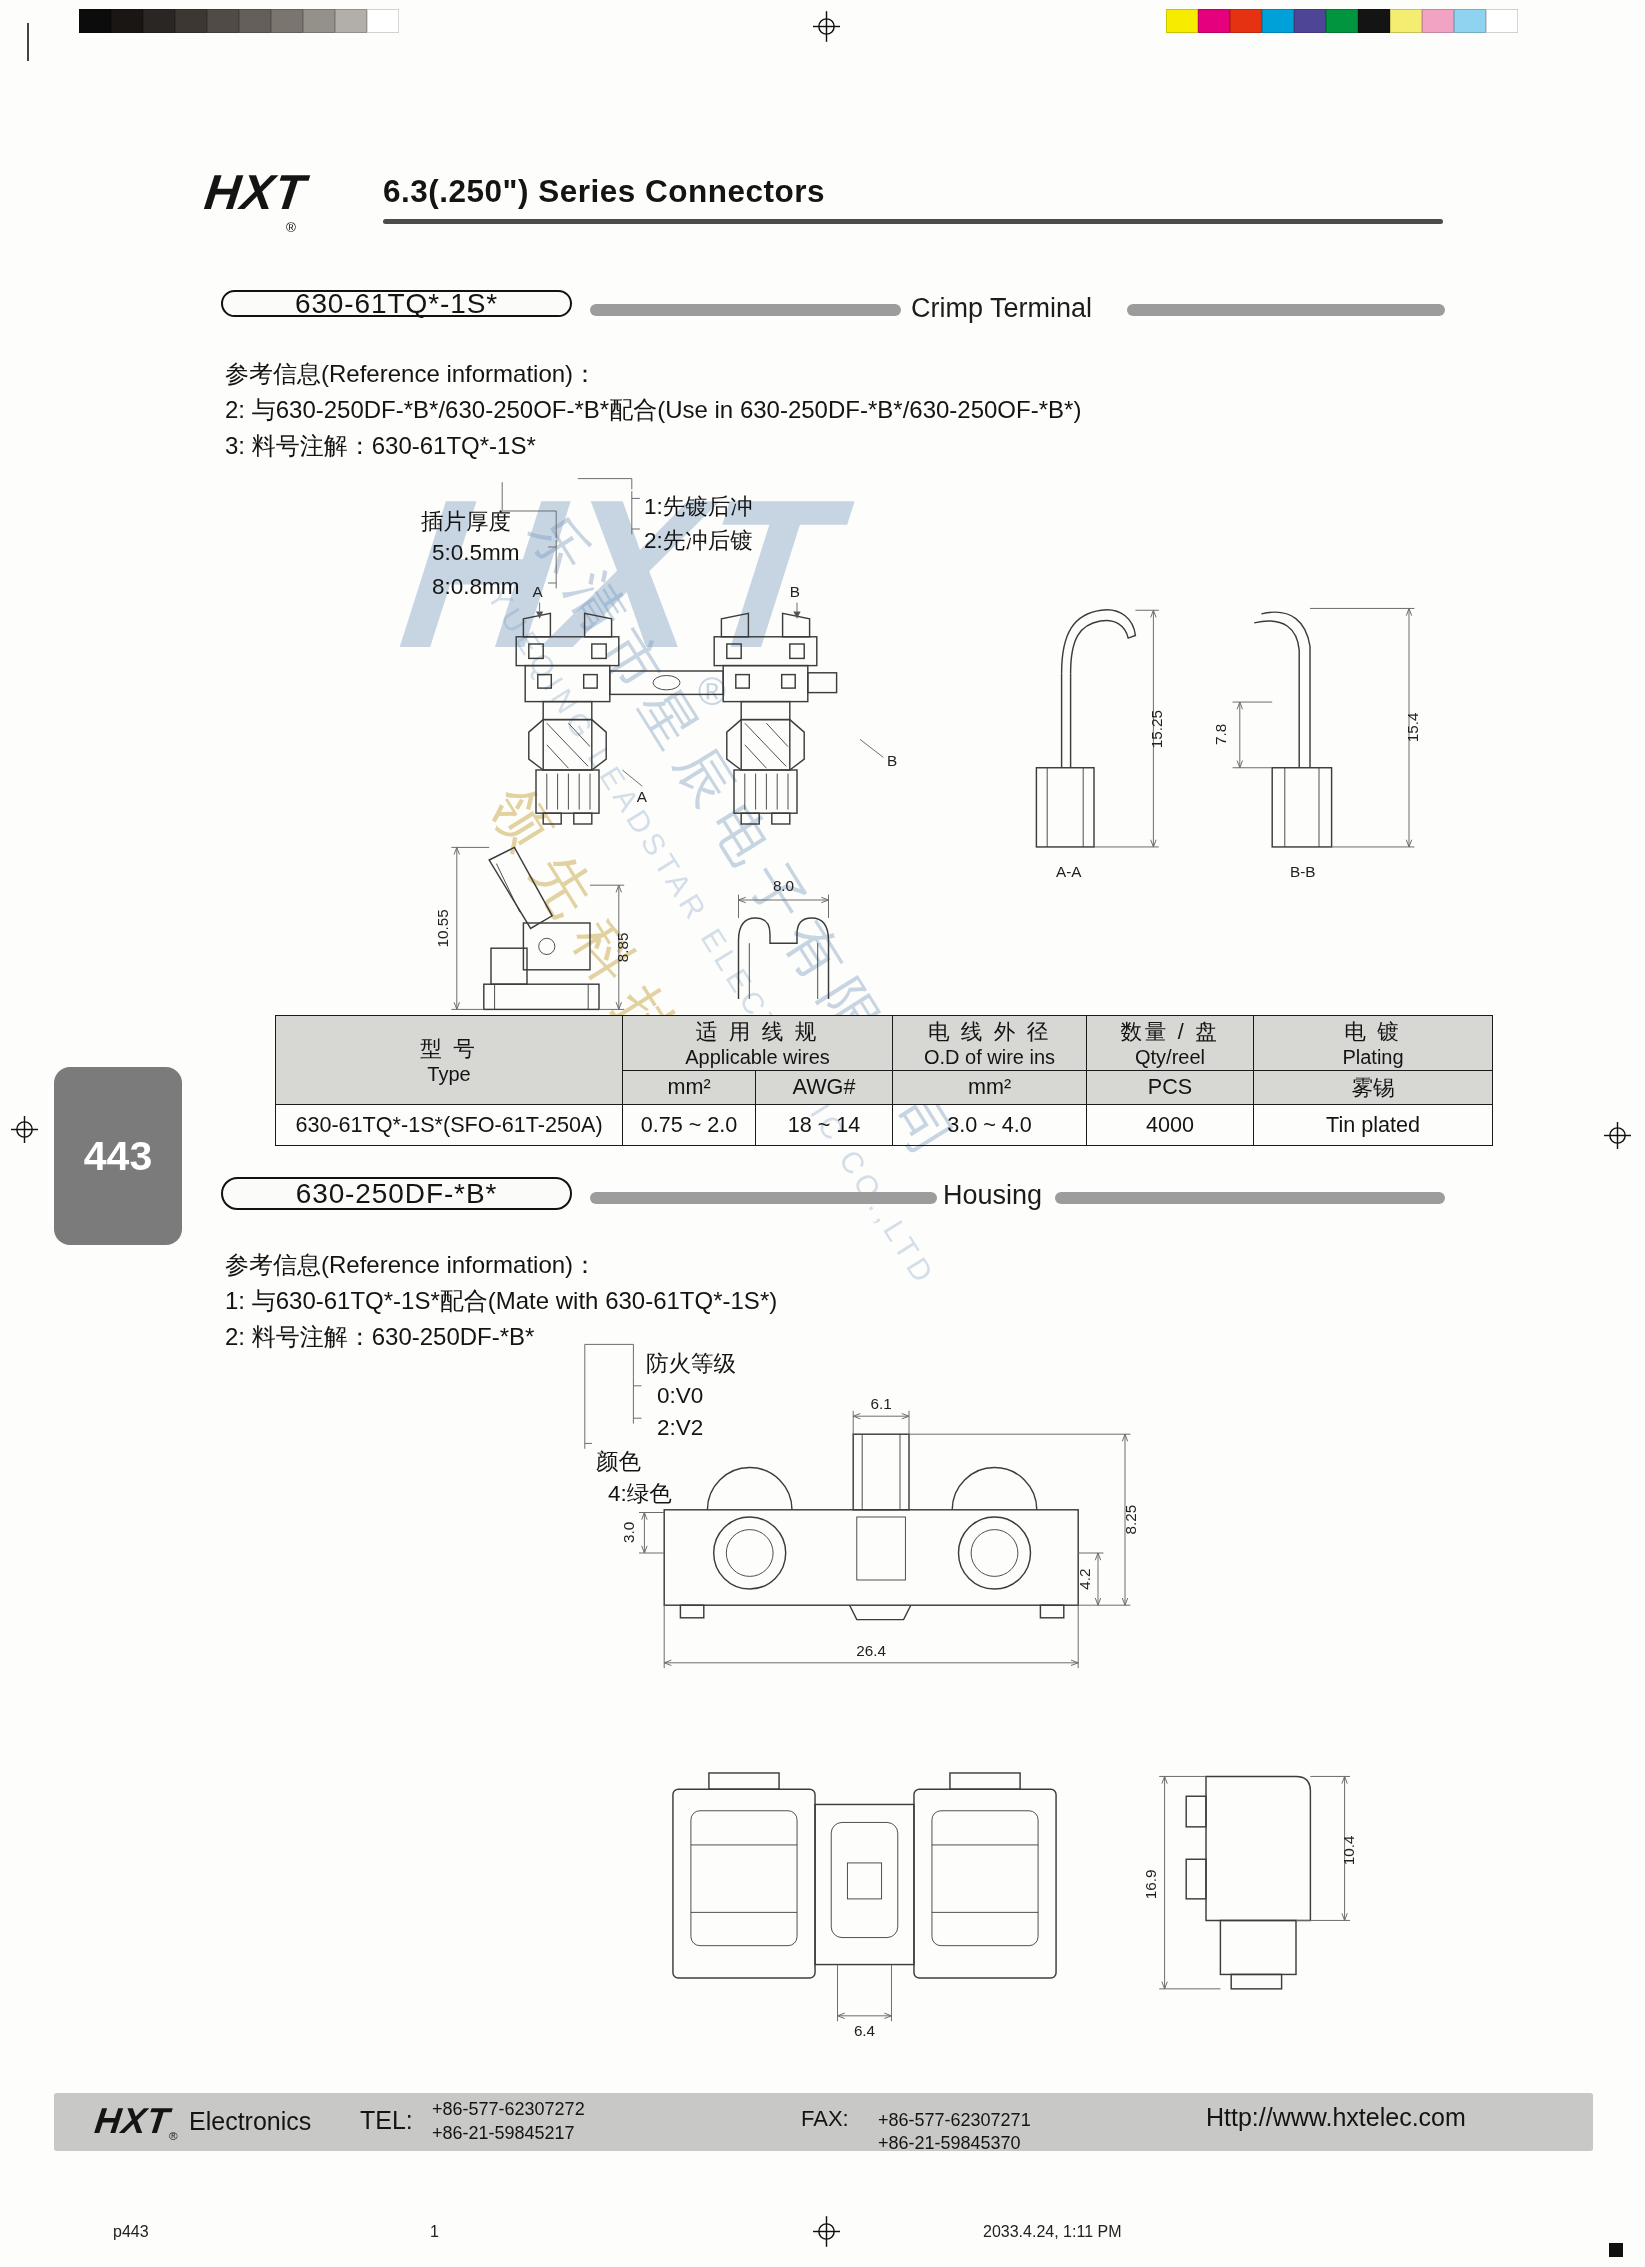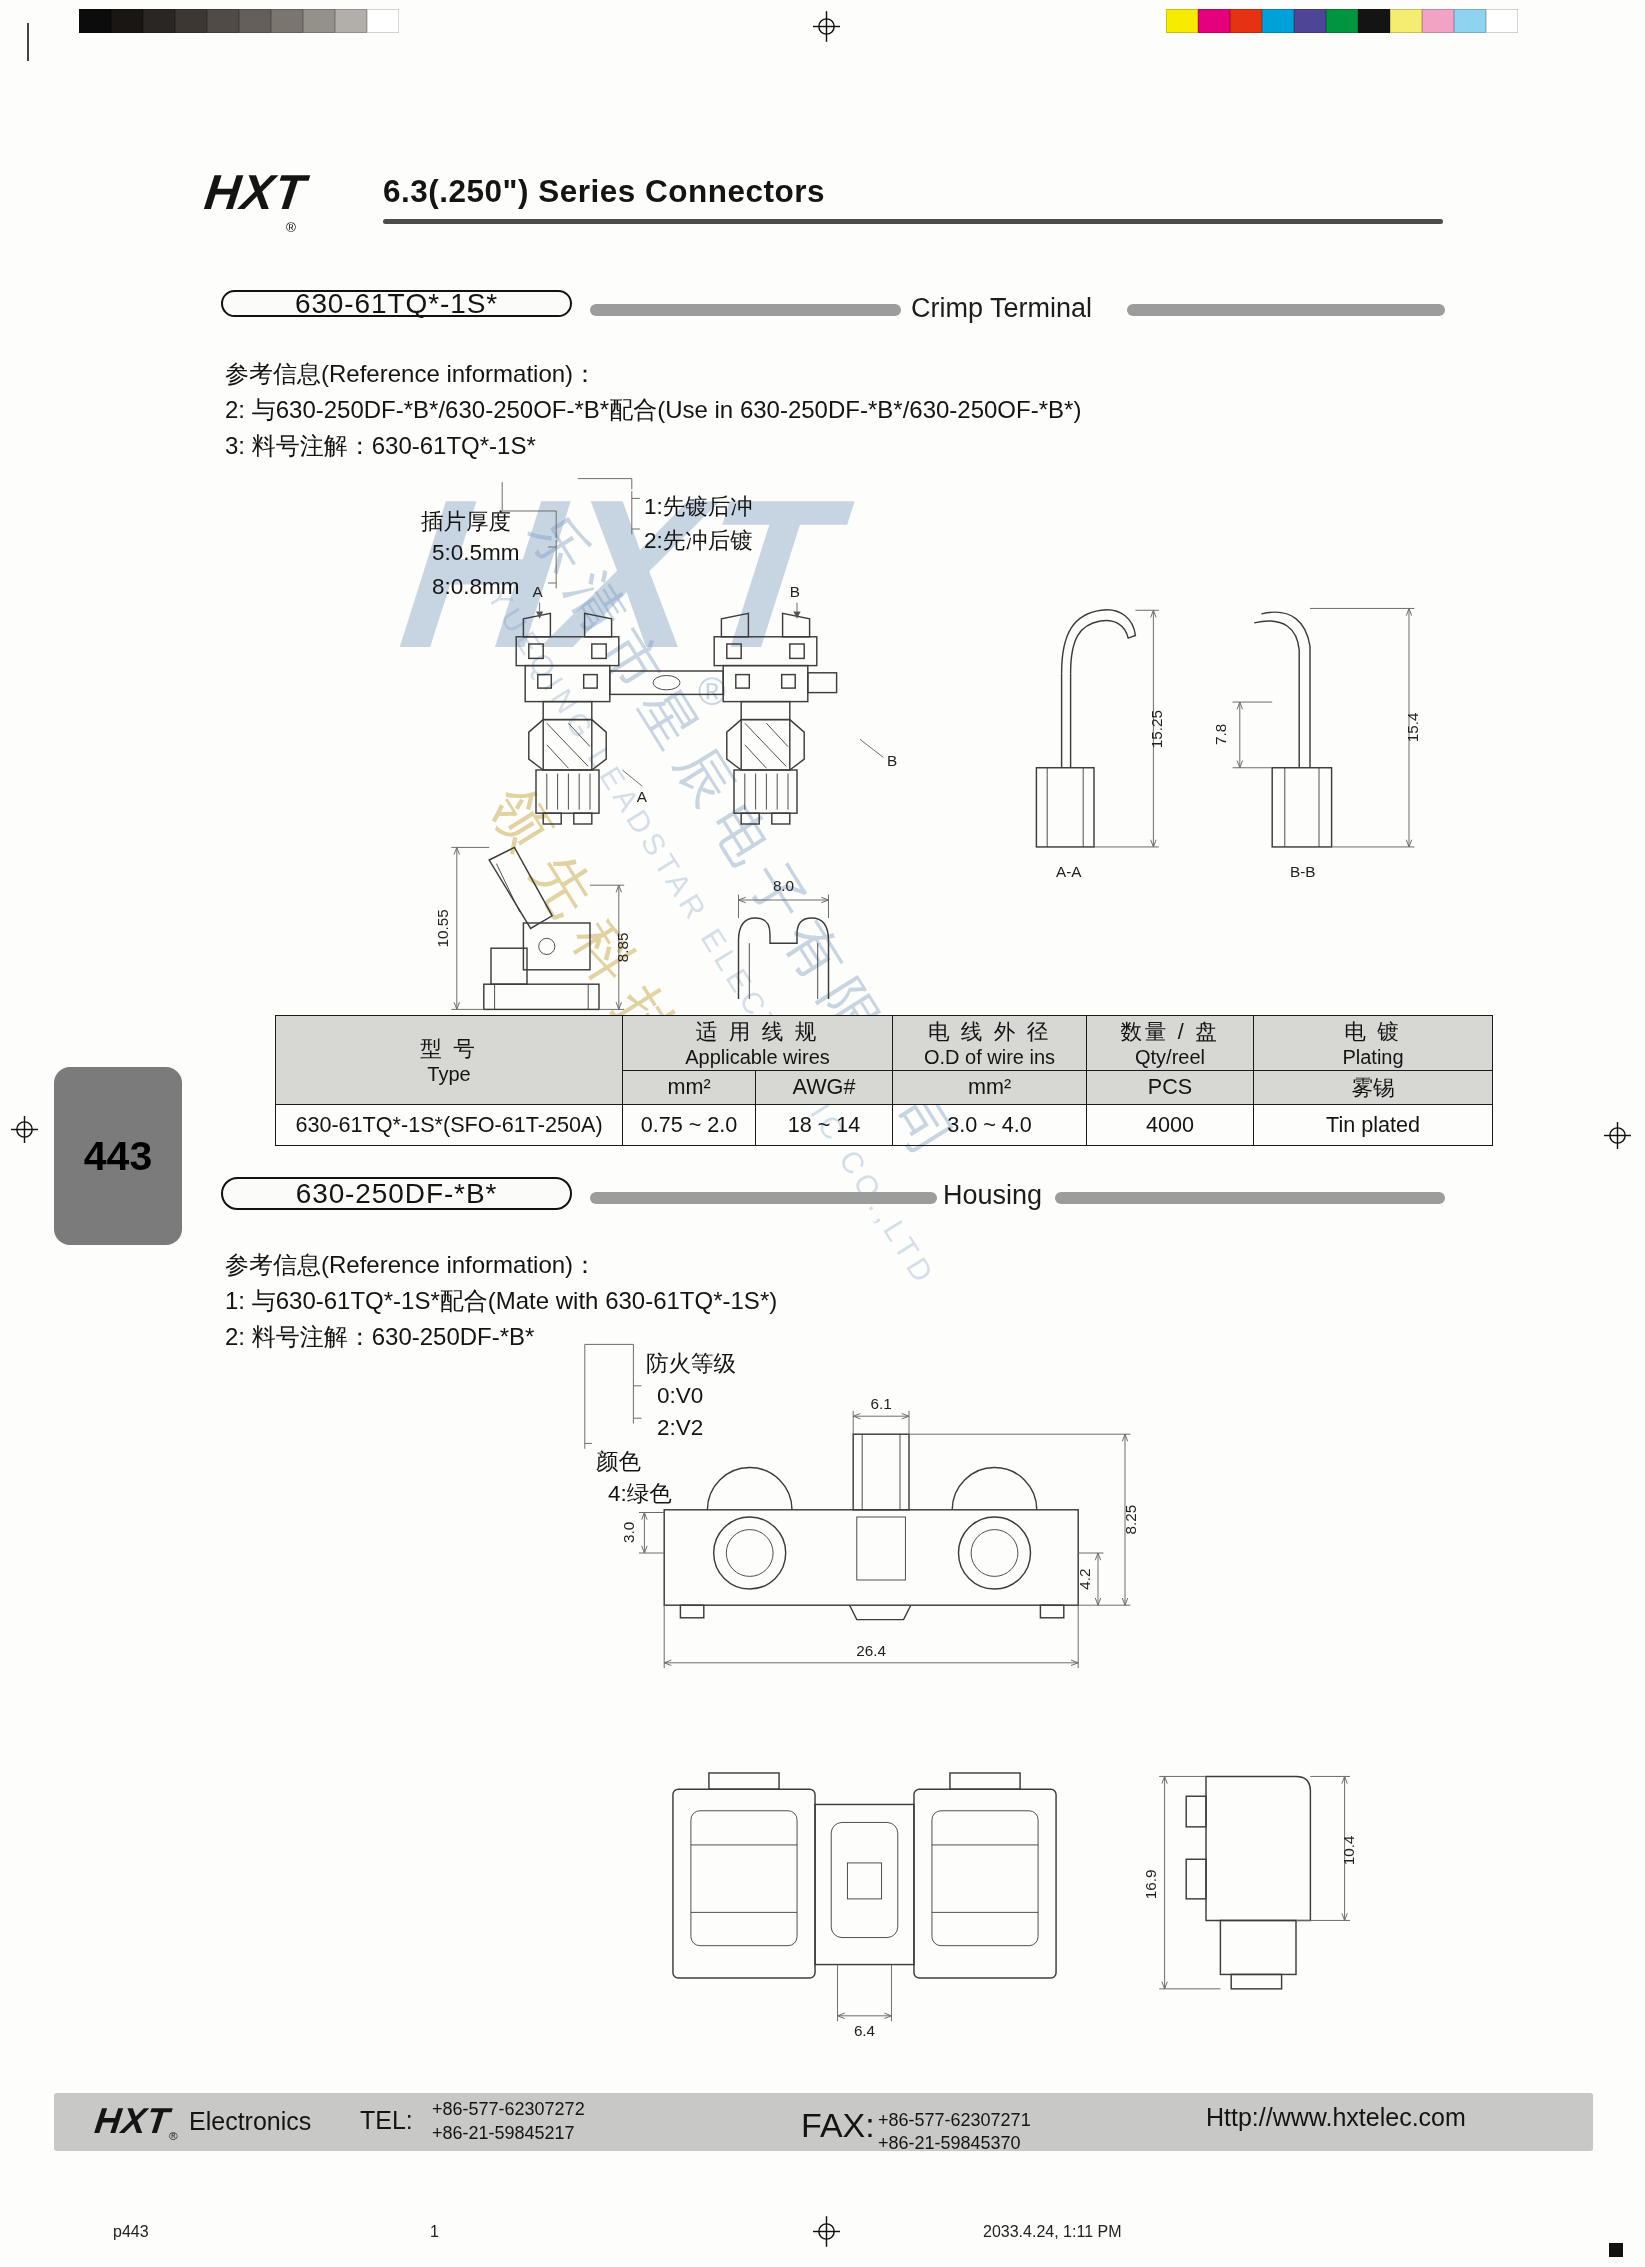--- a/index.html
+++ b/index.html
@@ -11,21 +11,21 @@
   .swatch-row .swatch{width:32px;height:24px;box-shadow:inset 0 0 0 0.9px rgba(0,0,0,0.18)}
   .logo{font-style:italic;font-weight:bold;transform:skewX(-7deg);letter-spacing:0.9px}
   .doc-title{font-weight:bold;font-size:31.5px;letter-spacing:0.5px}
   .title-rule{background:#4c4c4c;height:5.4px;border-radius:2.7px}
   .part-pill{display:flex;align-items:center;justify-content:center;border:2.3px solid #111;
              border-radius:23.4px;background:#fbfbf9;font-size:28px;letter-spacing:0.9px}
   .cat-bar{background:#9c9c9c;height:11.7px;border-radius:6.3px}
   .cat-label{font-size:27px;color:#1c1c1c}
   .ref-block{font-size:24px;line-height:36px;white-space:nowrap}
   .note{font-size:22.5px;white-space:nowrap}
-  .badge{display:flex;align-items:center;justify-content:center;background:#7b7b7b;color:#000000;
+  .badge{display:flex;align-items:center;justify-content:center;background:#7b7b7b;color:#ffffff;
          border-radius:16px;font-size:41px;font-weight:bold}
   .spec-table{border-collapse:collapse;table-layout:fixed;font-size:21.6px}
   .spec-table th,.spec-table td{border:1.5px solid #1a1a1a;text-align:center;vertical-align:middle;
          font-weight:normal;padding:0.9px 3.6px}
   .spec-table thead th{background:#d7d7d4}
   .hdr-zh{letter-spacing:2.7px}
   .hdr-en{font-size:20px}
   .footer-bar{background:#c8c8c6;border-radius:2.7px}
   .meta{font-size:16px;color:#222}
   .wm{pointer-events:none;color:rgba(124,158,194,0.42);white-space:nowrap}
@@ -334,21 +334,21 @@
 
   <div class="abs footer-bar" style="left:54px;top:2093px;width:1539px;height:58px">
     <div class="abs logo" style="left:41px;top:7.2px;font-size:36px">HXT</div>
     <div class="abs" style="left:115px;top:36px;font-size:11.7px">®</div>
     <div class="abs" style="left:135px;top:13.5px;font-size:25px">Electronics</div>
     <div class="abs" style="left:306px;top:12.6px;font-size:25px">TEL:</div>
     <div class="abs" style="left:378px;top:5.4px;font-size:18px;line-height:23.4px">
       <div>+86-577-62307272</div>
       <div>+86-21-59845217</div>
     </div>
-    <div class="abs" style="left:747px;top:12.6px;font-size:34px">FAX:</div>
+    <div class="abs" style="left:747px;top:12.6px;font-size:22px">FAX:</div>
     <div class="abs" style="left:824px;top:16px;font-size:18px;line-height:23.4px">
       <div>+86-577-62307271</div>
       <div>+86-21-59845370</div>
     </div>
     <div class="abs" style="left:1152px;top:10px;font-size:25px">Http://www.hxtelec.com</div>
   </div>
 
   <div class="abs meta" style="left:113px;top:2223px">p443</div>
   <div class="abs meta" style="left:430px;top:2223px">1</div>
   <div class="abs meta" style="left:983px;top:2223px">2033.4.24, 1:11 PM</div>

